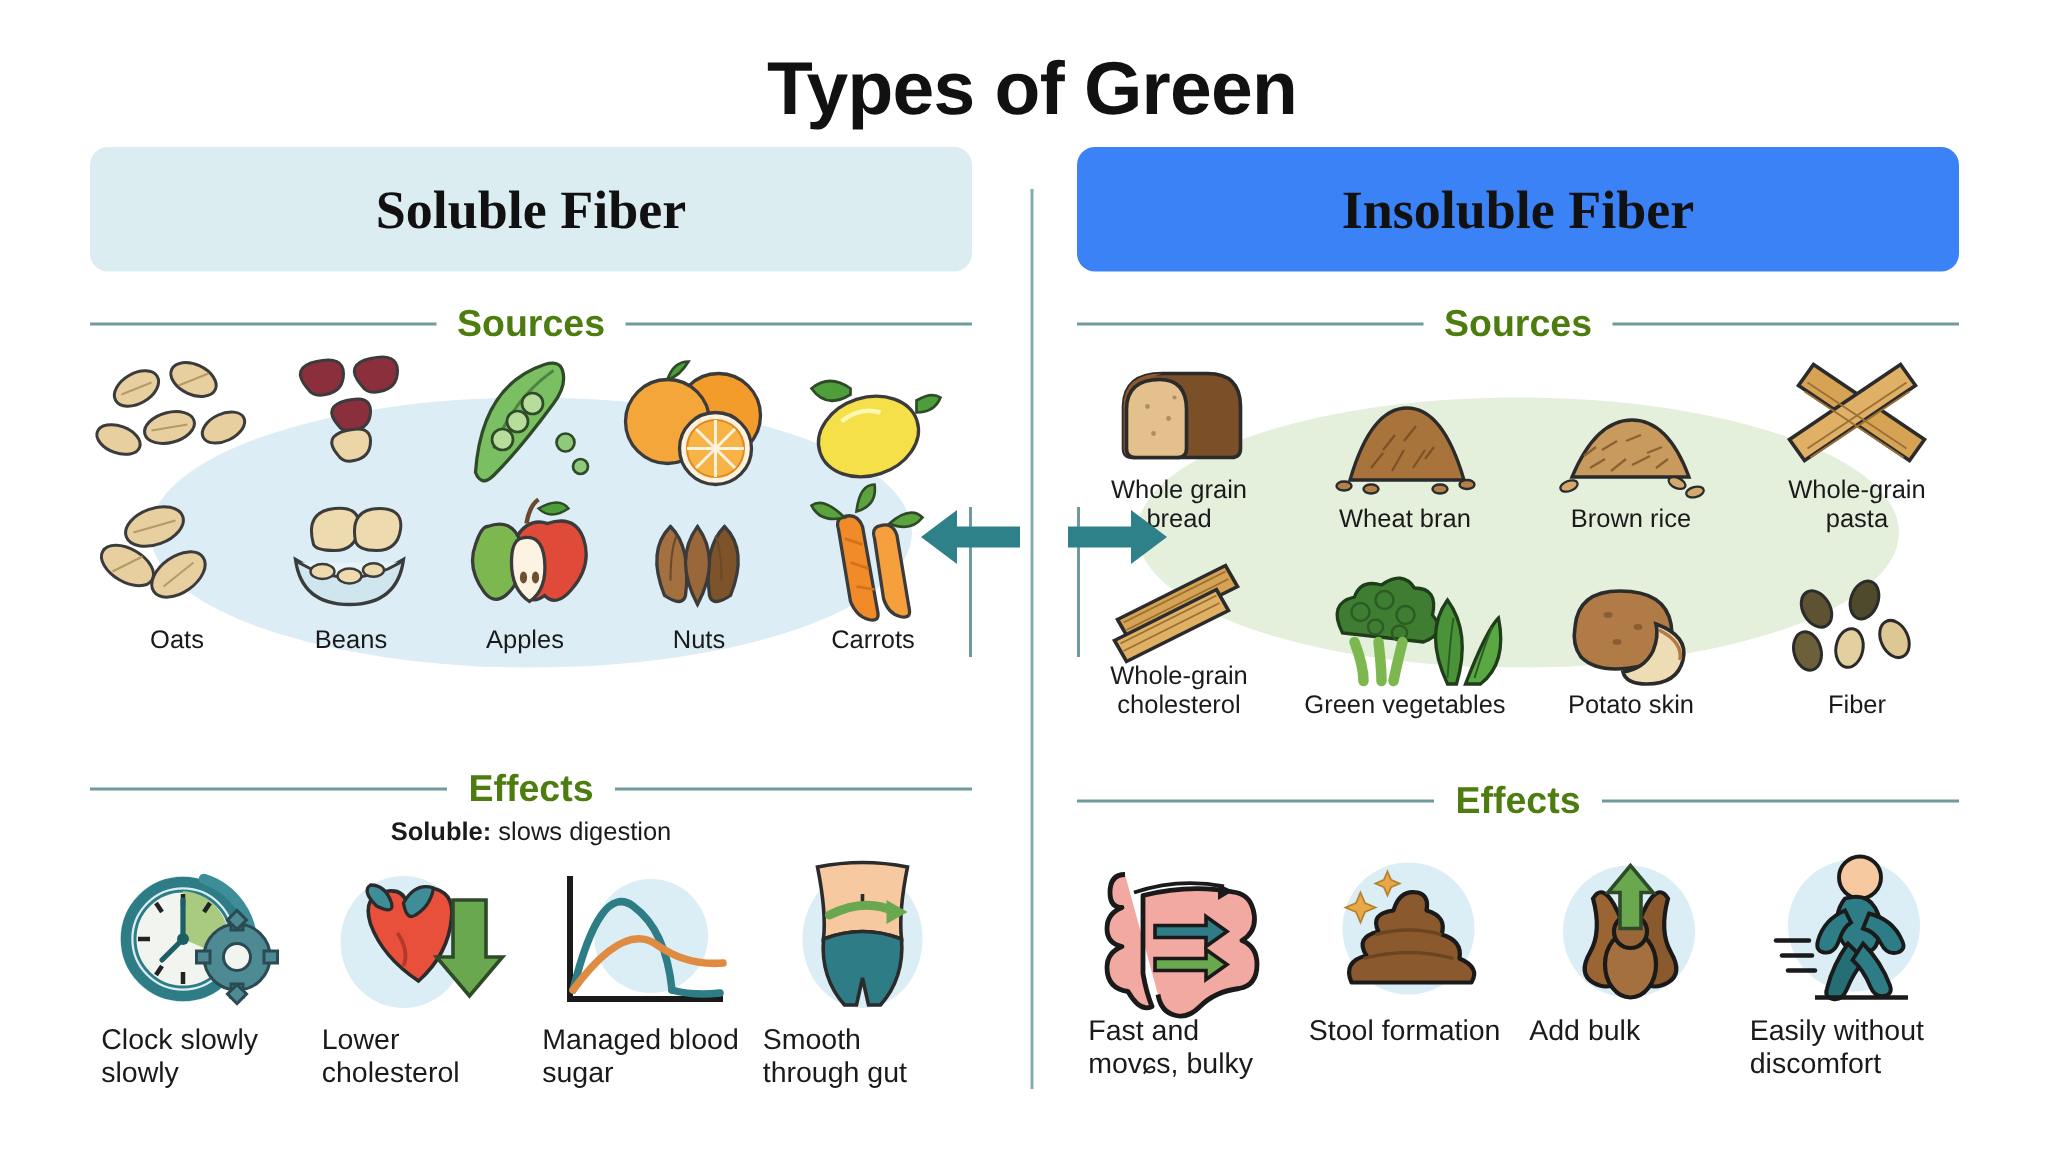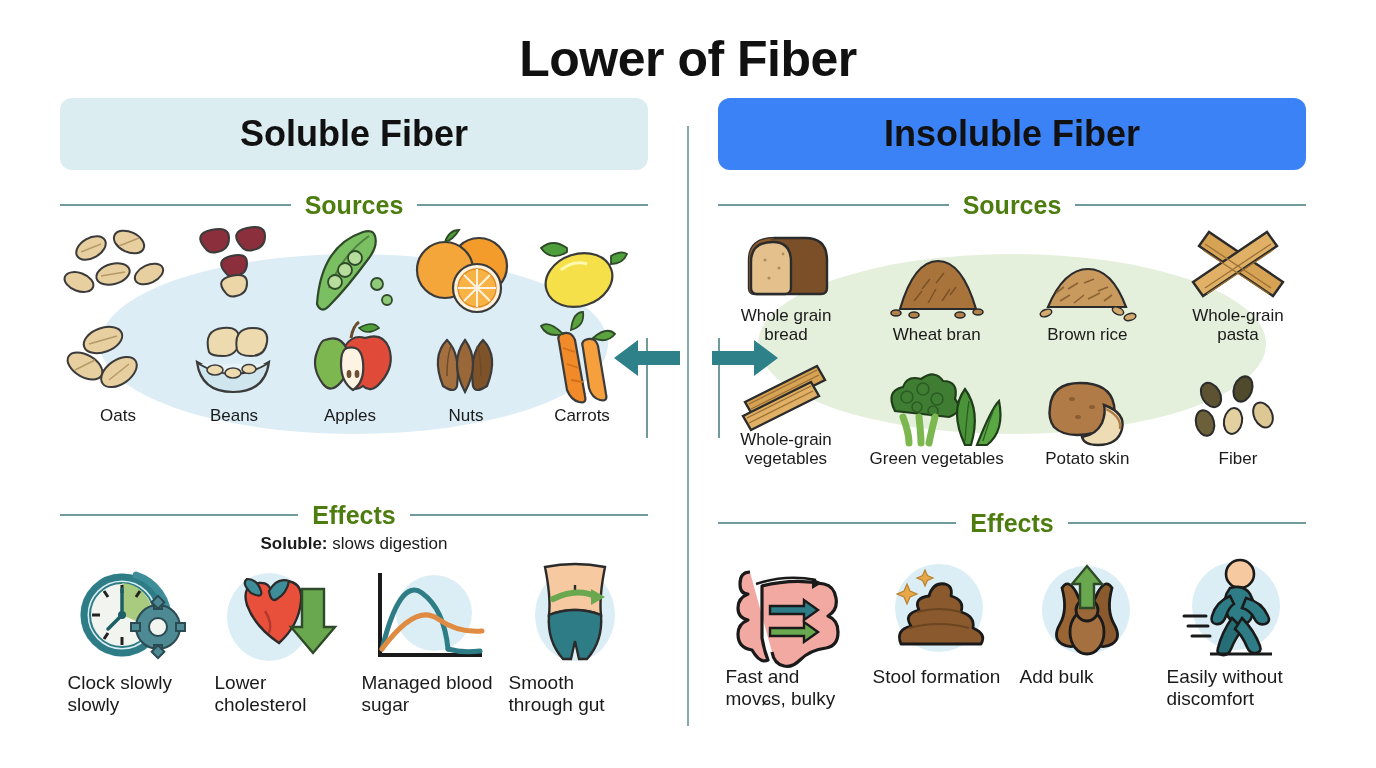--- a/index.html
+++ b/index.html
@@ -38,28 +38,29 @@
   
   .columns {
     display: flex;
     margin-top: 10px;
     padding: 0 60px;
     gap: 70px;
   }
   .column { width: 588px; position: relative; }
 
   .panel-header {
-    height: 72px;
+    height: 83px;
     border-radius: 12px;
     display: flex;
     align-items: center;
     justify-content: center;
     font-size: 36px;
     font-weight: bold;
     color: #111;
+    font-family: Liberation Serif, serif;
   }
   .panel-header.soluble   { background: #dcedf2; }
   .panel-header.insoluble { background: #3b82f6; }
 
   
   .section-head {
     display: flex;
     align-items: center;
     gap: 14px;
     margin-top: 22px;
@@ -155,21 +156,21 @@
     z-index: 3;
   }
   .arrow.left  { left: 612px; }
   .arrow.right { left: 712px; }
 
   svg { display: block; overflow: visible; }
 </style>
 </head>
 <body>
 
-<div class="page-title">Lower of Fiber</div>
+<div class="page-title">Types of Green</div>
 
 <div class="center-divider"></div>
 
 <div class="arrow left">
   <svg width="68" height="40" viewBox="0 0 68 40">
     <path d="M68 13 H26 V2 L2 20 L26 38 V27 H68 Z" fill="#2e8189"></path>
   </svg>
 </div>
 <div class="arrow right">
   <svg width="68" height="40" viewBox="0 0 68 40">
@@ -579,21 +580,21 @@
                   <path d="M10 60 L78 26 l8 14 L18 74 Z" fill="#e0b066"></path>
                 </g>
                 <g stroke="#9a7135" stroke-width="1.3" fill="none">
                   <path d="M16 48 L84 14"></path>
                     <path d="M18 53 L86 19"></path>
                   <path d="M14 62 L78 30"></path>
                     <path d="M16 67 L80 35"></path>
                 </g>
               </svg>
             </div>
-            <div class="rsource-label">Whole-grain vegetables</div>
+            <div class="rsource-label">Whole-grain cholesterol</div>
           </div>
 
           <div class="rsource-item">
             <div class="rsource-art">
               <svg width="128" height="72" viewBox="0 0 128 72">
                 <path d="M22 36 q-10 -20 8 -24 q4 -12 18 -8 q14 -10 22 2 q16 0 12 18 q10 12 -6 18 Z" fill="#3f7d33" stroke="#1e3d18" stroke-width="2.2"></path>
                 <g fill="none" stroke="#2c5c24" stroke-width="1.6">
                   <circle cx="34" cy="22" r="6"></circle>
                     <circle cx="50" cy="14" r="6"></circle>
                     <circle cx="64" cy="24" r="6"></circle>

